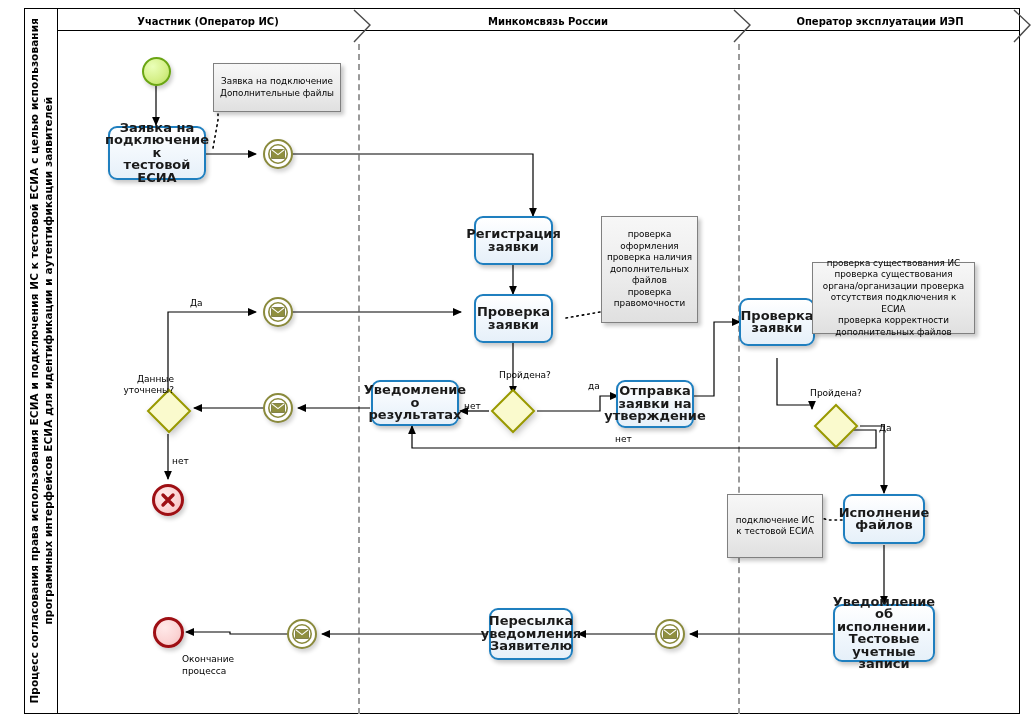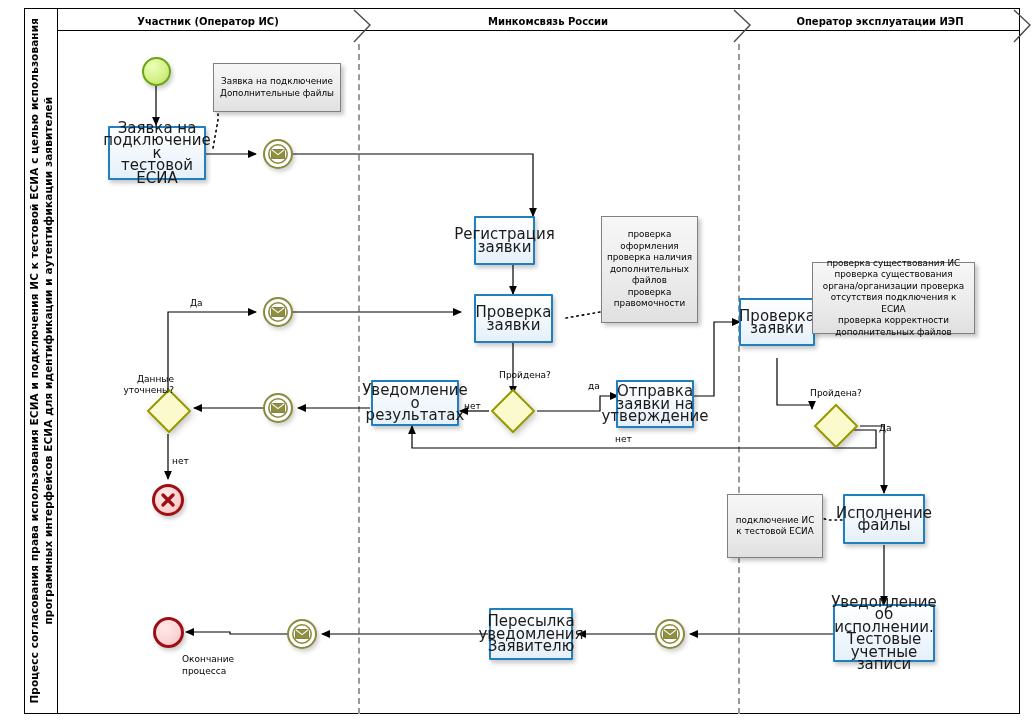--- a/index.html
+++ b/index.html
@@ -66,30 +66,31 @@
     position: absolute;
     width: 26px; height: 34px;
   }
   .chevron svg { display:block; }
 
   
   .task {
     position: absolute;
     box-sizing: border-box;
     border: 2px solid #1f7fbf;
-    border-radius: 1px;
+    border-radius: 9px;
     background: linear-gradient(180deg,#ffffff 0%,#f3f8fd 45%,#e6f0f9 100%);
     box-shadow: 2px 3px 4px rgba(0,0,0,0.22);
     display: flex; align-items: center; justify-content: center;
     text-align: center;
-    font-size: 15px;
+    font-size: 13px;
     color: #1a1a1a;
     line-height: 12.5px;
     padding: 2px;
     white-space: pre-line;
+    font-weight: bold;
   }
   
   .note {
     position: absolute;
     box-sizing: border-box;
     border: 1px solid #808080;
     background: linear-gradient(180deg,#f7f7f7 0%,#ebebeb 60%,#e0e0e0 100%);
     box-shadow: 3px 3px 4px rgba(0,0,0,0.22);
     display: flex; align-items: center; justify-content: center;
     text-align: center;
@@ -256,38 +257,38 @@
       <path d="M842,520 L828,520 L822,518"></path>
     </g>
   </svg>
 
   <div class="ev ev-start" style="left:142px; top:57px; width:29px; height:29px;"></div>
 
   <div class="task" style="left:108px; top:126px; width:98px; height:54px;">Заявка на
 подключение к
 тестовой ЕСИА</div>
 
-  <div class="task" style="left:474px; top:216px; width:61px; height:49px;">Регистрация
+  <div class="task" style="left:474px; top:216px; width:79px; height:49px;">Регистрация
 заявки</div>
 
   <div class="task" style="left:474px; top:294px; width:79px; height:49px;">Проверка
 заявки</div>
 
   <div class="task" style="left:371px; top:380px; width:88px; height:46px;">Уведомление
 о результатах</div>
 
   <div class="task" style="left:616px; top:372px; width:78px; height:48px;margin-top:8px;">Отправка
 заявки на
 утверждение</div>
 
   <div class="task" style="left:739px; top:298px; width:76px; height:48px;">Проверка
 заявки</div>
 
   <div class="task" style="left:843px; top:494px; width:82px; height:50px;">Исполнение
-файлы</div>
+файлов</div>
 
   <div class="task" style="left:833px; top:604px; width:102px; height:58px;">Уведомление об
 исполнении.
 Тестовые учетные
 записи</div>
 
   <div class="task" style="left:489px; top:608px; width:84px; height:52px;">Пересылка
 уведомления
 Заявителю</div>
 

